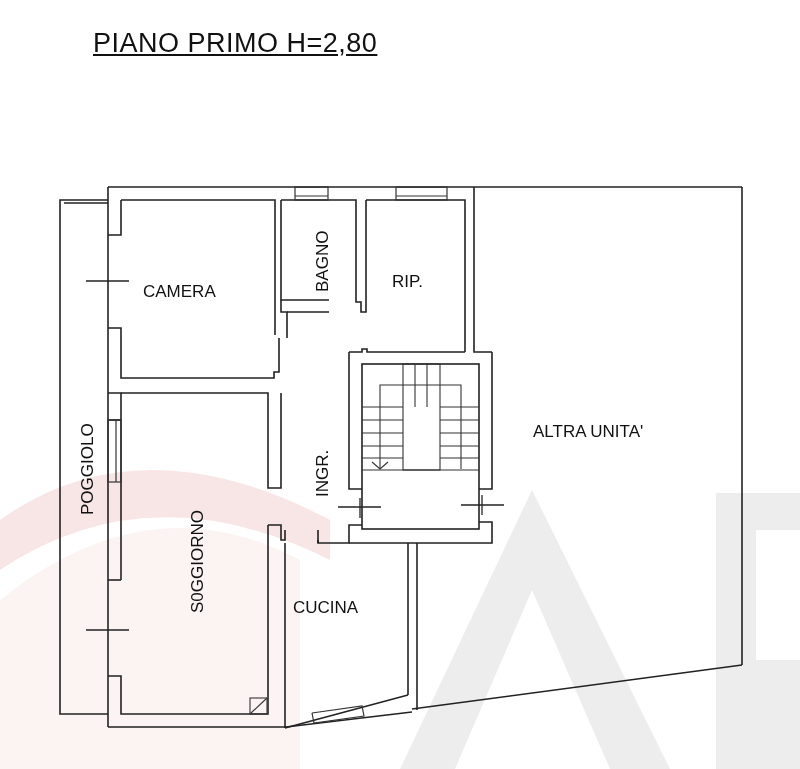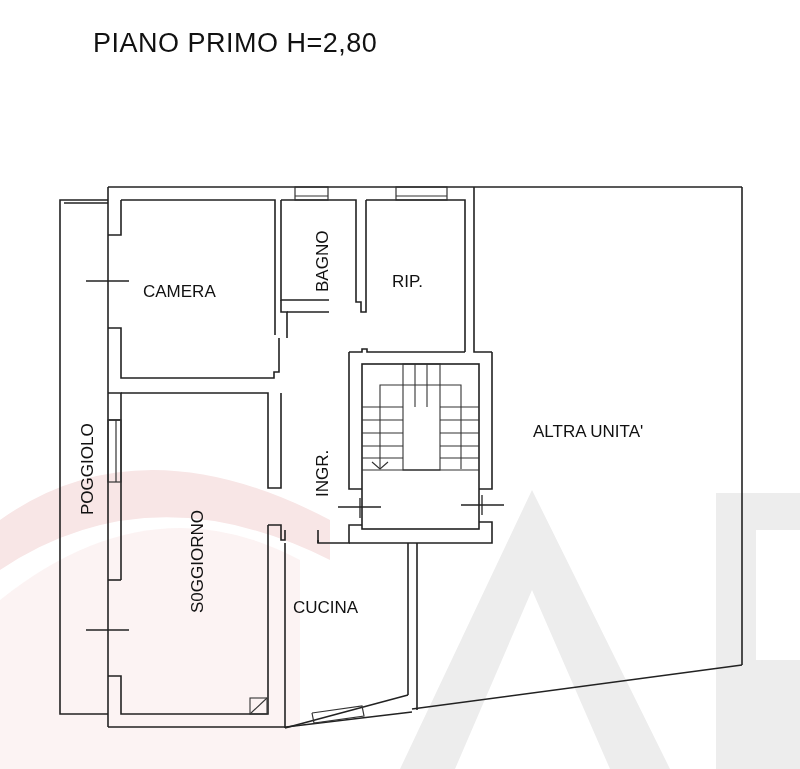--- a/index.html
+++ b/index.html
@@ -1,17 +1,17 @@
 <!DOCTYPE html>
 <html><head>
 <meta charset="utf-8">
 <style>
   html, body { margin:0; padding:0; background:#ffffff; }
   body { width:800px; height:769px; position:relative; overflow:hidden; font-family:"Liberation Sans", sans-serif; }
-  .title { position:absolute; left:93px; top:28px; font-size:27px; color:#111; letter-spacing:0.5px; }
+  .title { position:absolute; left:93px; top:28px; font-size:27px; color:#111; letter-spacing:0.5px;text-decoration:underline; }
   svg.plan { position:absolute; left:0; top:0; }
   .lbl { font-family:"Liberation Sans", sans-serif; fill:#111; }
 </style>
 </head>
 <body>
 
 <div class="title">PIANO PRIMO H=2,80</div>
 
 <svg class="plan" width="800" height="769" viewBox="0 0 800 769">
 

